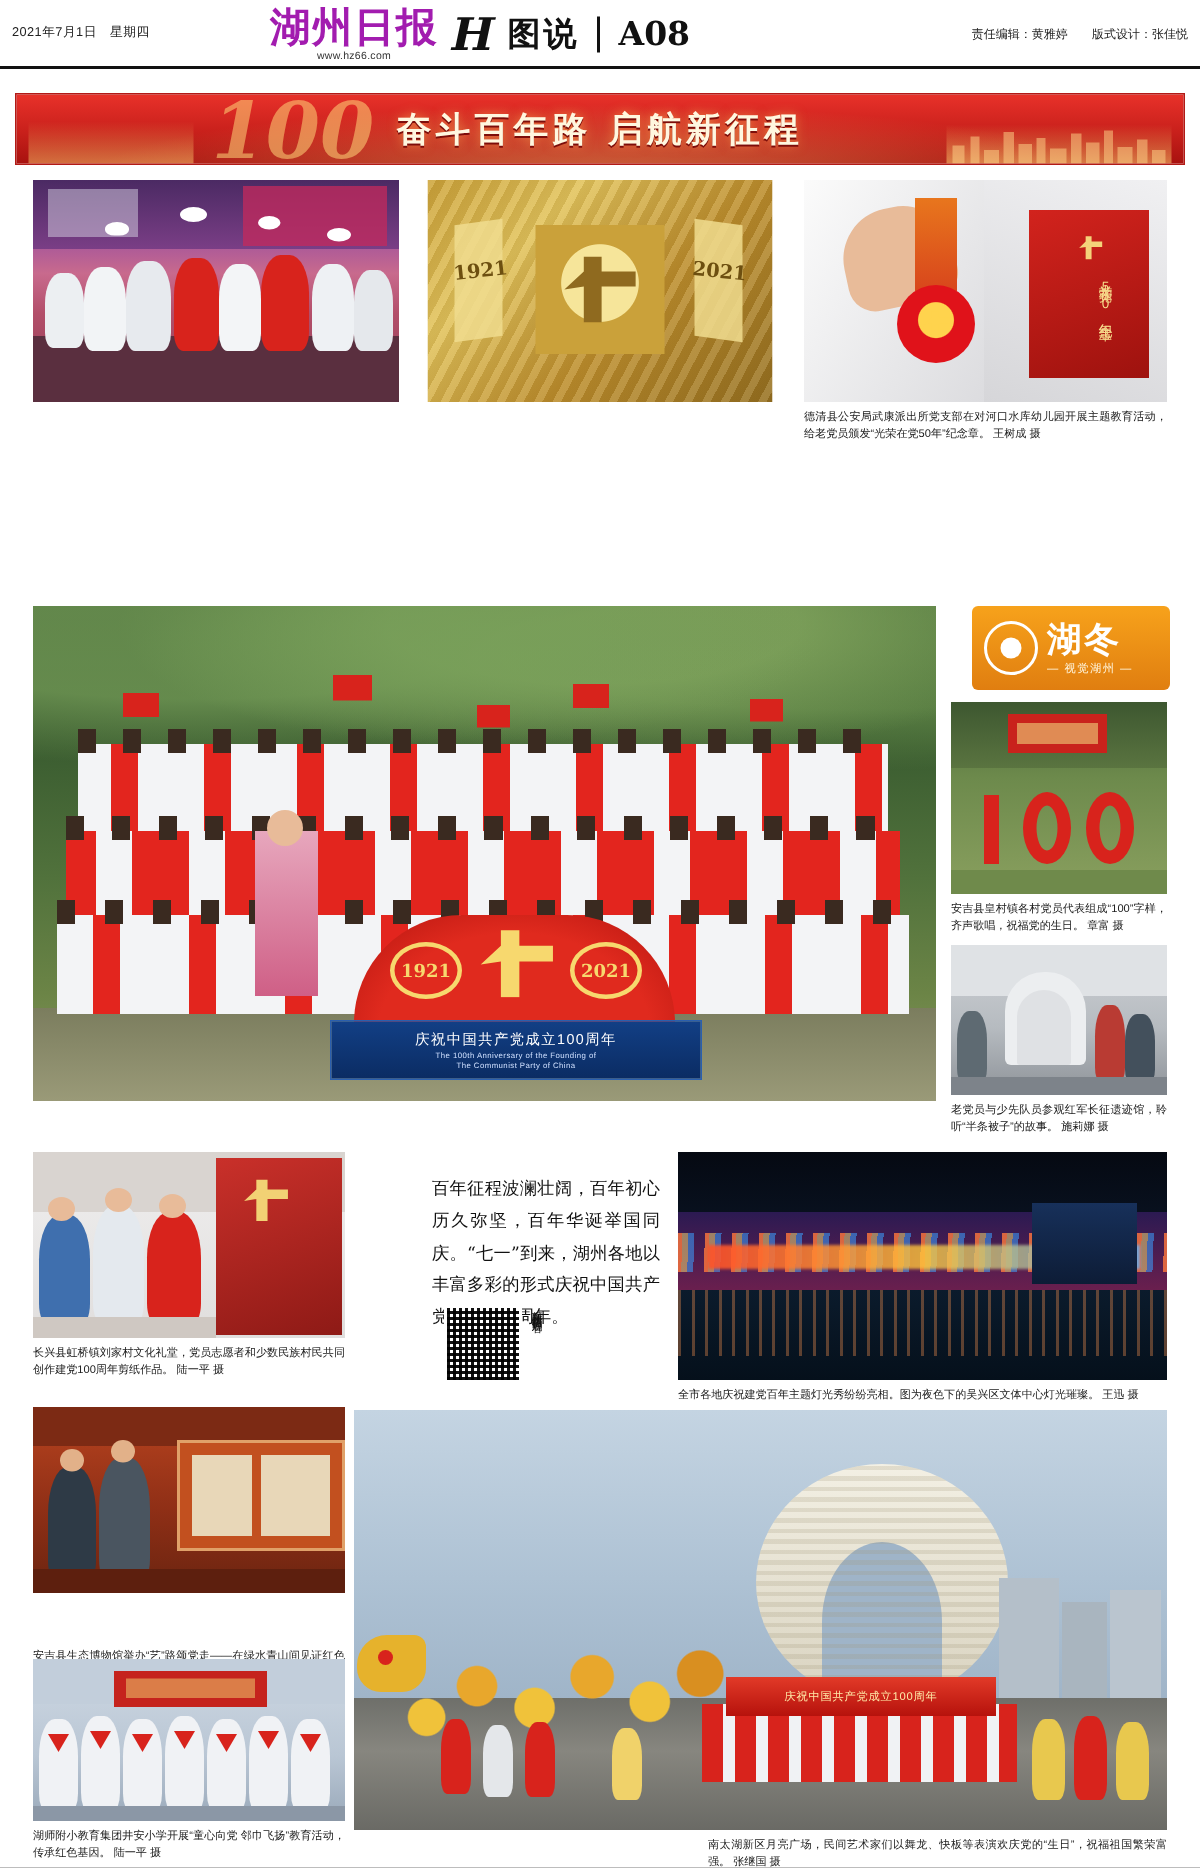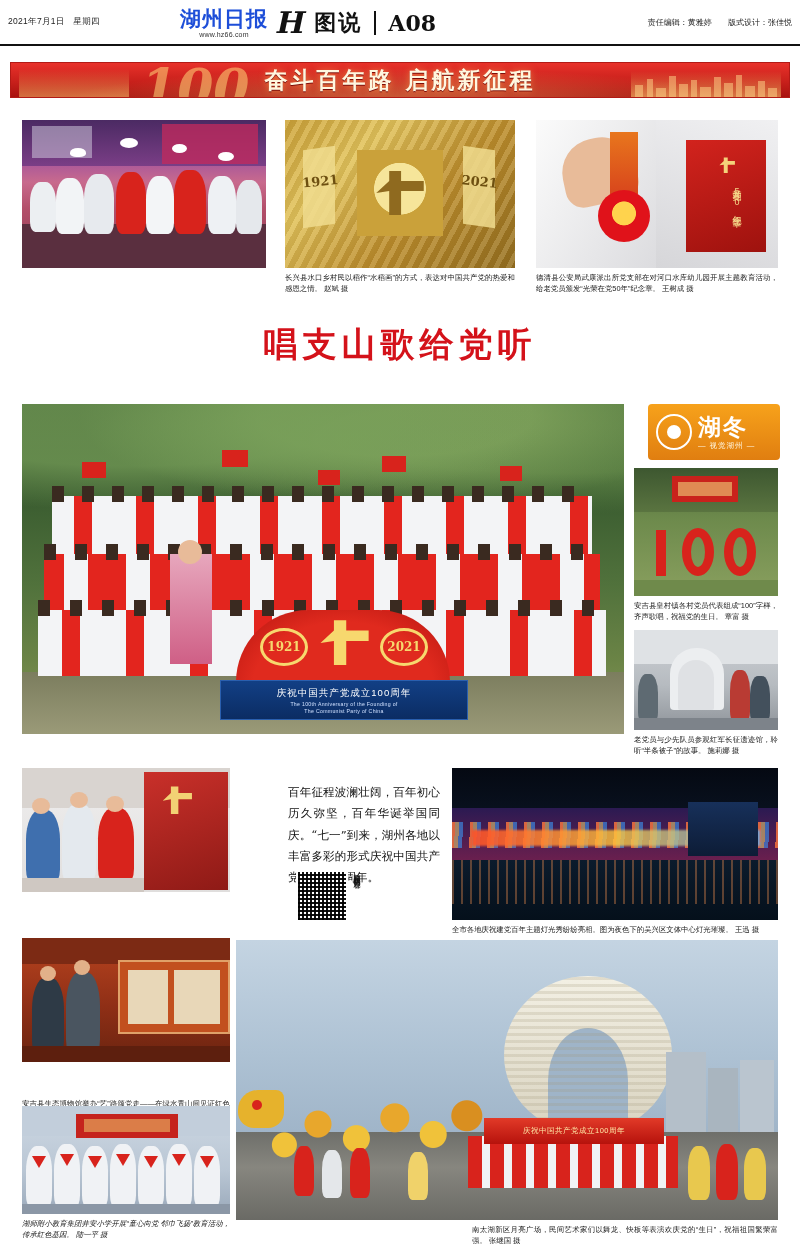--- a/index.html
+++ b/index.html
@@ -28,21 +28,21 @@
   }
   .mast-center {
     position: absolute; left: 180px; top: 5px;
     display: flex; align-items: center; gap: 6px;
   }
   .mast-logo {
     display: flex; flex-direction: column; align-items: center; line-height: 1;
   }
   .mast-logo .cn {
     font-family: "DejaVu Serif", serif;
-    font-size: 21px; font-weight: bold; color: #1d4ed8; letter-spacing: 1px;
+    font-size: 27px; font-weight: bold; color: #a21caf; letter-spacing: 1px;
   }
   .mast-logo .url {
     font-size: 7px; color: #333; margin-top: 2px; letter-spacing: .2px;
   }
   .mast-mark {
     font-family: "DejaVu Serif", serif;
     font-size: 30px; font-weight: bold; color: #111;
     transform: skewX(-12deg); margin: 0 3px;
   }
   .mast-section {
@@ -55,21 +55,21 @@
     font-size: 22px; font-weight: bold; color: #111;
   }
   .mast-credits {
     position: absolute; right: 8px; top: 17px;
     font-size: 8px; color: #222;
   }
   .mast-credits span { margin-left: 14px; }
 
   
   .banner {
-    position: absolute; left: 10px; top: 62px; width: 780px; height: 36px;
+    position: absolute; left: 10px; top: 62px; width: 780px; height: 48px;
     background: linear-gradient(180deg,#e8312a 0%,#c8201b 55%,#a8120f 100%);
     border: 1px solid #b21a16;
     overflow: hidden;
   }
   .banner .glow {
     position: absolute; left: 0; top: 0; width: 100%; height: 100%;
     background: radial-gradient(ellipse at 50% 120%, rgba(255,210,120,.45) 0%, rgba(255,120,40,0) 62%);
   }
   .banner .bignum {
     position: absolute; left: 130px; top: -6px;
@@ -252,24 +252,20 @@
   <div class="ph" style="left:285px; top:120px; width:230px; height:148px;">
     <div class="sky" style="background:linear-gradient(135deg,#caa13a 0%,#e0c25d 28%,#b98a2c 60%,#8f6a1f 100%)"></div>
     <div class="ov" style="left:0;top:0;width:100%;height:100%;background:repeating-linear-gradient(118deg,rgba(255,240,190,.18) 0 5px, rgba(120,90,20,.12) 5px 11px)"></div>
     <div class="ov" style="left:18px;top:28px;width:32px;height:78px;background:#f0dc8e;opacity:.85;transform:skewY(-8deg)"></div>
     <div class="ov" style="left:178px;top:28px;width:32px;height:78px;background:#f0dc8e;opacity:.85;transform:skewY(8deg)"></div>
     <div class="ov" style="left:18px;top:54px;width:30px;height:28px;color:#6d4f10;font-family:'DejaVu Serif',serif;font-size:13px;font-weight:bold;transform:rotate(-6deg)">1921</div>
     <div class="ov" style="left:176px;top:54px;width:34px;height:28px;color:#6d4f10;font-family:'DejaVu Serif',serif;font-size:13px;font-weight:bold;transform:rotate(6deg)">2021</div>
     <div class="ov" style="left:72px;top:30px;width:86px;height:86px;background:radial-gradient(circle at 50% 45%, #f6e59a 0 40%, #caa13a 41% 100%);"></div>
     <div class="ov" style="left:88px;top:48px;width:54px;height:50px;background:#8f6a1f;clip-path:polygon(6% 50%,30% 26%,30% 6%,52% 6%,52% 26%,94% 26%,94% 46%,52% 46%,52% 94%,30% 94%,30% 46%)"></div>
   </div>
-  <div class="cap" style="left:285px; top:272px; width:230px;">
-    <span>长兴县水口乡村民以稻作“水稻画”的方式，表达对中国共产党的热爱和感恩之情。</span>
-    <span class="credit">赵斌 摄</span>
-  </div>
 
   <div class="ph" style="left:536px; top:120px; width:242px; height:148px;">
     <div class="sky" style="background:linear-gradient(180deg,#f3f3f3 0%,#e4e4e6 48%,#cfcfd2 100%)"></div>
     <div class="ov" style="left:0;top:0;width:120px;height:100%;background:linear-gradient(120deg,#fbfbfb,#dcdcdf)"></div>
     <div class="ov" style="left:120px;top:0;width:122px;height:100%;background:linear-gradient(200deg,#f0f0f2,#d6d6d9)"></div>
 
     <div class="ov" style="left:26px;top:18px;width:74px;height:66px;background:#e8bb99;border-radius:34px 34px 18px 18px;transform:rotate(-12deg)"></div>
 
     <div class="ov" style="left:74px;top:12px;width:28px;height:62px;background:linear-gradient(180deg,#e8761d,#d8461c)"></div>
 
@@ -278,21 +274,20 @@
 
     <div class="ov" style="left:150px;top:20px;width:80px;height:112px;background:linear-gradient(160deg,#d2231d,#9e120e);"></div>
     <div class="ov" style="left:182px;top:36px;width:18px;height:18px;background:#f4d27a;clip-path:polygon(8% 52%,32% 28%,32% 8%,54% 8%,54% 28%,94% 28%,94% 48%,54% 48%,54% 94%,32% 94%,32% 48%)"></div>
     <div class="ov" style="left:176px;top:62px;width:30px;height:58px;color:#f6d98a;font-size:9px;line-height:1.25;writing-mode:vertical-rl;text-orientation:upright;letter-spacing:1px;">光荣在党50年纪念章</div>
   </div>
   <div class="cap" style="left:536px; top:272px; width:242px;">
     <span>德清县公安局武康派出所党支部在对河口水库幼儿园开展主题教育活动，给老党员颁发“光荣在党50年”纪念章。</span>
     <span class="credit">王树成 摄</span>
   </div>
 
-  <div class="headline">唱支山歌给党听</div>
 
   <div class="hudong">
     <div class="circ"></div>
     <div class="txt">
       <div class="t1">湖冬</div>
       <div class="t2">— 视觉湖州 —</div>
     </div>
   </div>
 
   <div class="ph" style="left:22px; top:404px; width:602px; height:330px;">
@@ -369,20 +364,24 @@
     <div class="ov" style="left:122px;top:4px;width:84px;height:118px;background:linear-gradient(160deg,#c9302a,#8e1a16)"></div>
     <div class="ov" style="left:138px;top:16px;width:34px;height:32px;background:#f2d174;clip-path:polygon(8% 52%,32% 28%,32% 8%,54% 8%,54% 28%,94% 28%,94% 48%,54% 48%,54% 94%,32% 94%,32% 48%)"></div>
 
     <div class="person" style="left:4px;top:42px;width:34px;height:74px;background:#3f6fae"></div>
     <div class="person" style="left:40px;top:36px;width:34px;height:80px;background:#e4e9ee"></div>
     <div class="person" style="left:76px;top:40px;width:36px;height:76px;background:#d8231c"></div>
     <div class="ov" style="left:10px;top:30px;width:18px;height:16px;border-radius:50%;background:#e8bb99"></div>
     <div class="ov" style="left:48px;top:24px;width:18px;height:16px;border-radius:50%;background:#e8bb99"></div>
     <div class="ov" style="left:84px;top:28px;width:18px;height:16px;border-radius:50%;background:#e8bb99"></div>
     <div class="ov" style="left:0;top:110px;width:122px;height:14px;background:#cfc8c2"></div>
+  </div>
+  <div class="cap" style="left:22px; top:896px; width:208px;">
+    <span>长兴县虹桥镇刘家村文化礼堂，党员志愿者和少数民族村民共同创作建党100周年剪纸作品。</span>
+    <span class="credit">陆一平 摄</span>
   </div>
 
   <div class="ph" style="left:22px; top:938px; width:208px; height:124px;">
     <div class="sky" style="background:linear-gradient(180deg,#b9441f 0%,#8f2f16 55%,#6a2410 100%)"></div>
     <div class="ov" style="left:0;top:0;width:100%;height:26px;background:#7c2a14"></div>
     <div class="ov" style="left:96px;top:22px;width:112px;height:74px;background:#c2501f;border:2px solid #e0a169"></div>
     <div class="ov" style="left:106px;top:32px;width:40px;height:54px;background:#e8d7b8"></div>
     <div class="ov" style="left:152px;top:32px;width:46px;height:54px;background:#e8d7b8"></div>
     <div class="person" style="left:10px;top:40px;width:32px;height:78px;background:#2e3a46"></div>
     <div class="person" style="left:44px;top:34px;width:34px;height:84px;background:#4a5560"></div>
@@ -411,21 +410,21 @@
 
     <div class="ov" style="left:10px;top:50px;width:14px;height:12px;background:#d8231c;clip-path:polygon(0 0,100% 0,50% 100%)"></div>
     <div class="ov" style="left:38px;top:48px;width:14px;height:12px;background:#d8231c;clip-path:polygon(0 0,100% 0,50% 100%)"></div>
     <div class="ov" style="left:66px;top:50px;width:14px;height:12px;background:#d8231c;clip-path:polygon(0 0,100% 0,50% 100%)"></div>
     <div class="ov" style="left:94px;top:48px;width:14px;height:12px;background:#d8231c;clip-path:polygon(0 0,100% 0,50% 100%)"></div>
     <div class="ov" style="left:122px;top:50px;width:14px;height:12px;background:#d8231c;clip-path:polygon(0 0,100% 0,50% 100%)"></div>
     <div class="ov" style="left:150px;top:48px;width:14px;height:12px;background:#d8231c;clip-path:polygon(0 0,100% 0,50% 100%)"></div>
     <div class="ov" style="left:178px;top:50px;width:14px;height:12px;background:#d8231c;clip-path:polygon(0 0,100% 0,50% 100%)"></div>
     <div class="ov" style="left:0;top:98px;width:100%;height:10px;background:#8b97a6"></div>
   </div>
-  <div class="cap" style="left:22px; top:1218px; width:208px;font-style:italic;">
+  <div class="cap" style="left:22px; top:1218px; width:208px;">
     <span>湖师附小教育集团井安小学开展“童心向党 邻巾飞扬”教育活动，传承红色基因。</span>
     <span class="credit">陆一平 摄</span>
   </div>
 
   <div class="bodytext" style="left:288px; top:782px; width:152px;">百年征程波澜壮阔，百年初心历久弥坚，百年华诞举国同庆。“七一”到来，湖州各地以丰富多彩的形式庆祝中国共产党成立100周年。</div>
 
   <div class="qr" style="left:296px; top:870px;">
     <div class="m"></div>
   </div>
   <div class="qr-label" style="left:352px; top:868px; height:58px;">精彩视频请扫码观看</div>

